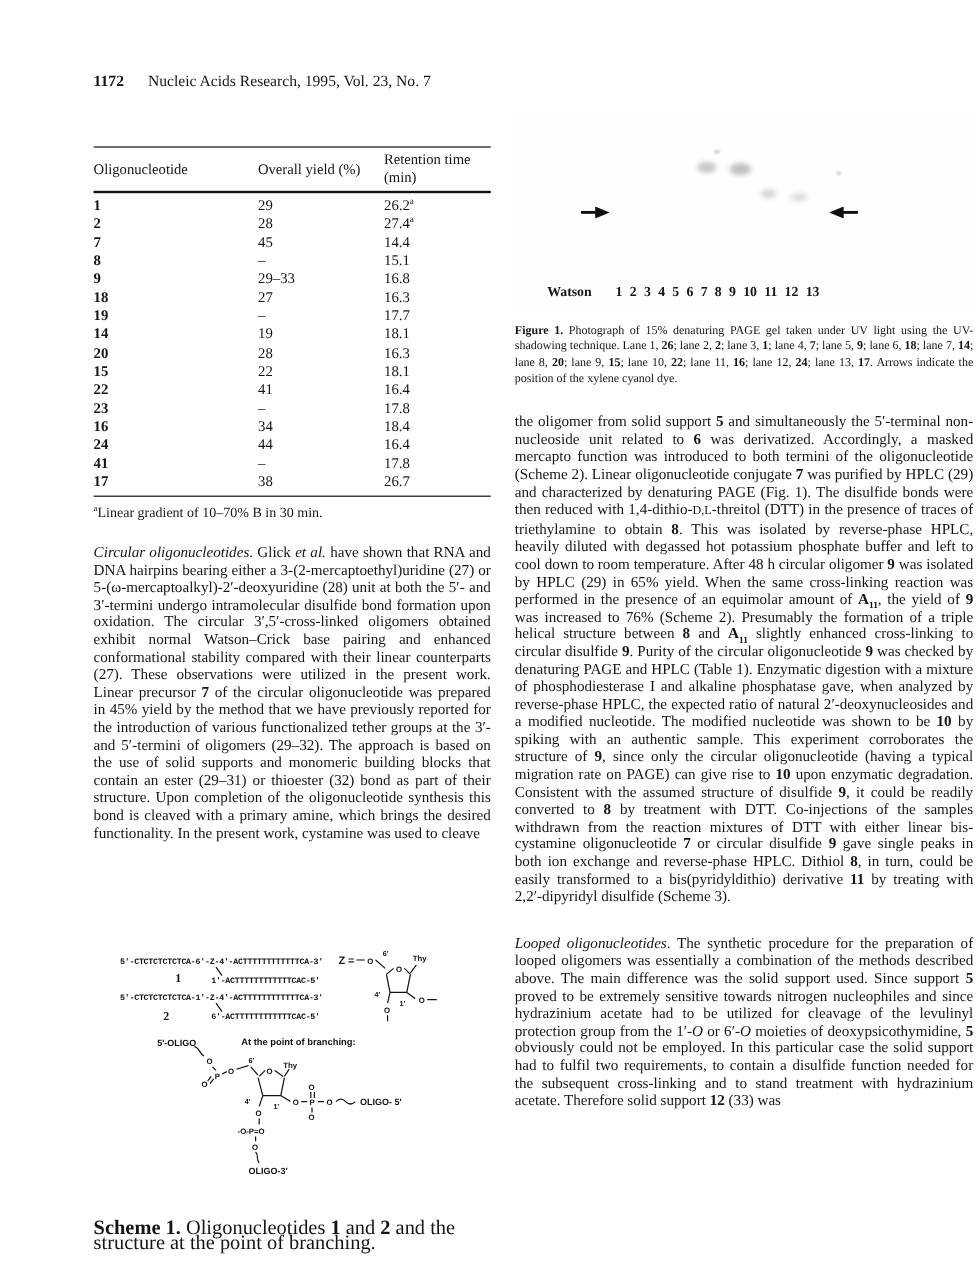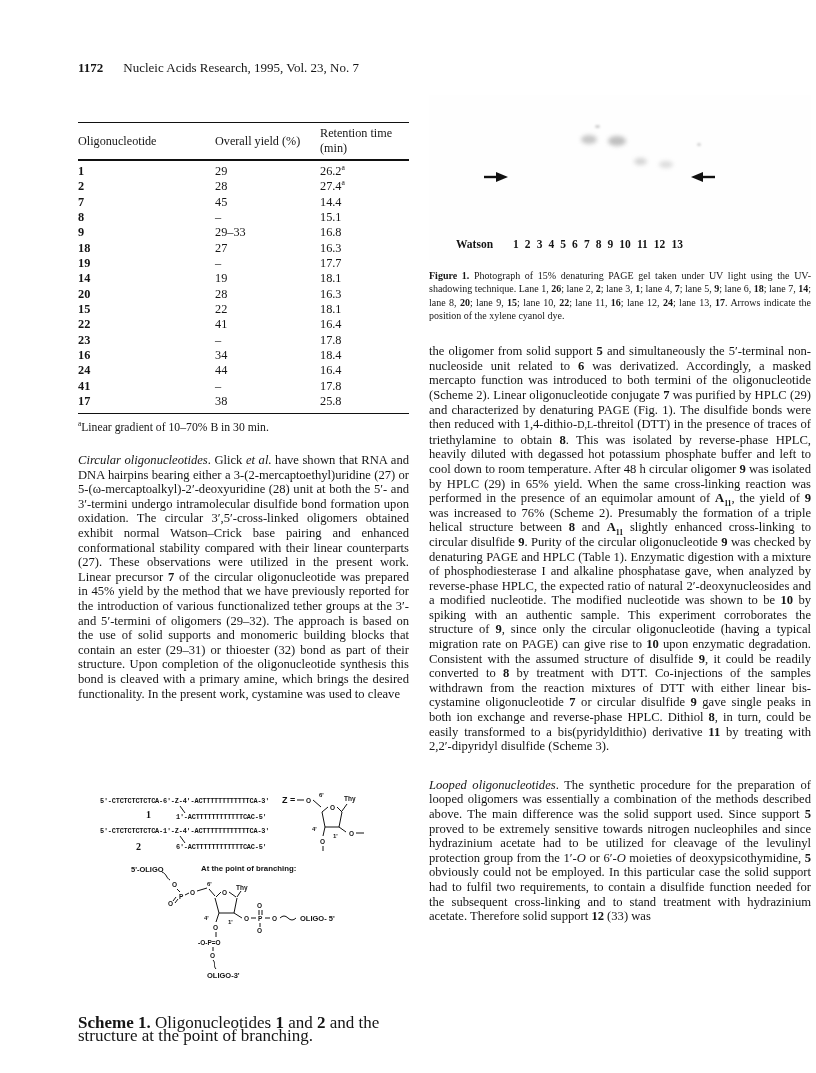--- a/index.html
+++ b/index.html
@@ -155,21 +155,21 @@
             <td>16.4</td>
           </tr>
           <tr>
             <td>41</td>
             <td>–</td>
             <td>17.8</td>
           </tr>
           <tr>
             <td>17</td>
             <td>38</td>
-            <td>25.8</td>
+            <td>26.7</td>
           </tr>
         </tbody>
     </table>
     <div class="tbl-foot"><span class="rt-sup">a</span><span>Linear gradient of 10–70% B in 30 min.</span></div>
     <p class="body-text lp"><span class="rt-i">Circular oligonucleotides</span><span>. Glick </span><span class="rt-i">et al.</span><span> have shown that RNA and DNA hairpins bearing either a 3-(2-mercaptoethyl)uridine (27) or 5-(ω-mercaptoalkyl)-2′-deoxyuridine (28) unit at both the 5′- and 3′-termini undergo intramolecular disulfide bond formation upon oxidation. The circular 3′,5′-cross-linked oligomers obtained exhibit normal Watson–Crick base pairing and enhanced conformational stability compared with their linear counterparts (27). These observations were utilized in the present work. Linear precursor </span><span class="rt-b">7</span><span> of the circular oligonucleotide was prepared in 45% yield by the method that we have previously reported for the introduction of various functionalized tether groups at the 3′- and 5′-termini of oligomers (29–32). The approach is based on the use of solid supports and monomeric building blocks that contain an ester (29–31) or thioester (32) bond as part of their structure. Upon completion of the oligonucleotide synthesis this bond is cleaved with a primary amine, which brings the desired functionality. In the present work, cystamine was used to cleave</span></p>
   </section>
 
   <div class="scheme">
     <svg width="345" height="210" viewBox="0 0 345 210">
       <g>

